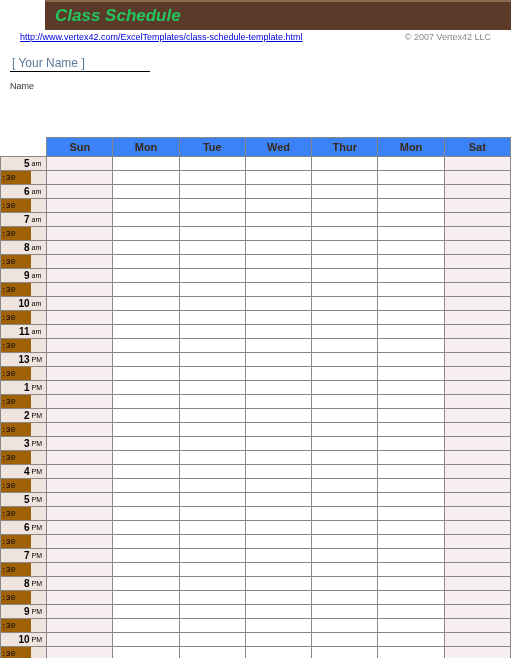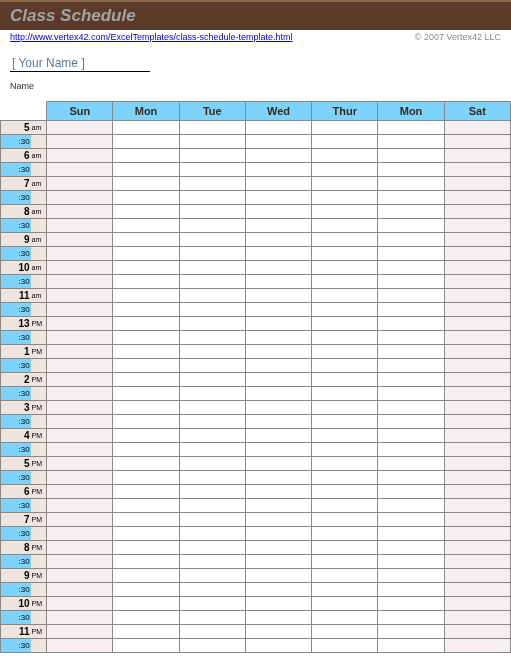--- a/index.html
+++ b/index.html
@@ -1,31 +1,31 @@
 <!DOCTYPE html>
 <html><head>
 <meta charset="utf-8">
 <style>
 * { box-sizing: border-box; margin: 0; padding: 0; }
 body { font-family: Arial, sans-serif; background: #fff; width: 511px; }
-.header-bar { background: #5b3a29; color: #a3a3a3; padding: 4px 10px; font-size: 17px; font-weight: bold; font-style: italic; border-top: 2px solid #8a6a4f; }
-.link-row { padding: 2px 10px 1px; display: flex; justify-content: space-between; align-items: center; font-size: 9px; }
+.header-bar { background: #5b3a29; color: #22c55e; padding: 4px 10px; font-size: 17px; font-weight: bold; font-style: italic; border-top: 2px solid #8a6a4f; margin-left: 45px; }
+.link-row { padding: 2px 20px 1px; display: flex; justify-content: space-between; align-items: center; font-size: 9px; }
 .link-row a { color: #0000dd; text-decoration: underline; }
 .copyright { color: #888; font-size: 9px; }
-.info-row { display: flex; padding: 10px 10px 4px; gap: 36px; }
+.info-row { display: flex; padding: 10px 10px 4px; gap: 36px; flex-direction: column; }
 .info-field { flex: 0 0 auto; }
 .info-value { color: #5b7a99; font-size: 12px; border-bottom: 1px solid #000; padding: 0 2px 1px; min-width: 140px; display: inline-block; }
 .info-label { font-size: 9px; color: #333; margin-top: 9px; }
 .schedule { width: 100%; border-collapse: collapse; margin-top: 6px; }
-.schedule th { background: #7dd3fc; color: #3a2a1a; font-size: 11px; font-weight: bold; padding: 3px 2px; border: 1px solid #888; text-align: center; }
+.schedule th { background: #3b82f6; color: #3a2a1a; font-size: 11px; font-weight: bold; padding: 3px 2px; border: 1px solid #888; text-align: center; }
 .schedule th.time-col { width: 46px; background: #fff; border: none; }
 .schedule td { border: 1px solid #888; height: 14px; background: #fff; }
 .schedule td.time-hour { width: 30px; background: #f0e4de; text-align: right; font-size: 10px; font-weight: bold; padding-right: 1px; border-right: none; vertical-align: middle; white-space: nowrap; }
 .schedule td.time-ampm { width: 16px; background: #f0e4de; text-align: left; font-size: 7px; padding-left: 1px; border-left: none; vertical-align: middle; }
-.schedule td.time-half { background: #7dd3fc; text-align: right; font-size: 8px; padding-right: 1px; border-right: none; vertical-align: middle; }
+.schedule td.time-half { background: #a16207; font-size: 8px; padding-right: 1px; border-right: none; vertical-align: middle; font-family: Liberation Mono, monospace; }
 .schedule td.time-half-ampm { background: #f0e4de; border-left: none; }
 .schedule td.sun-col, .schedule td.sat-col { background: #f7efef; }
 .day-col { width: 66px; }
 </style>
 </head>
 <body>
 
 <div class="header-bar">Class Schedule</div>
 
 <div class="link-row">

